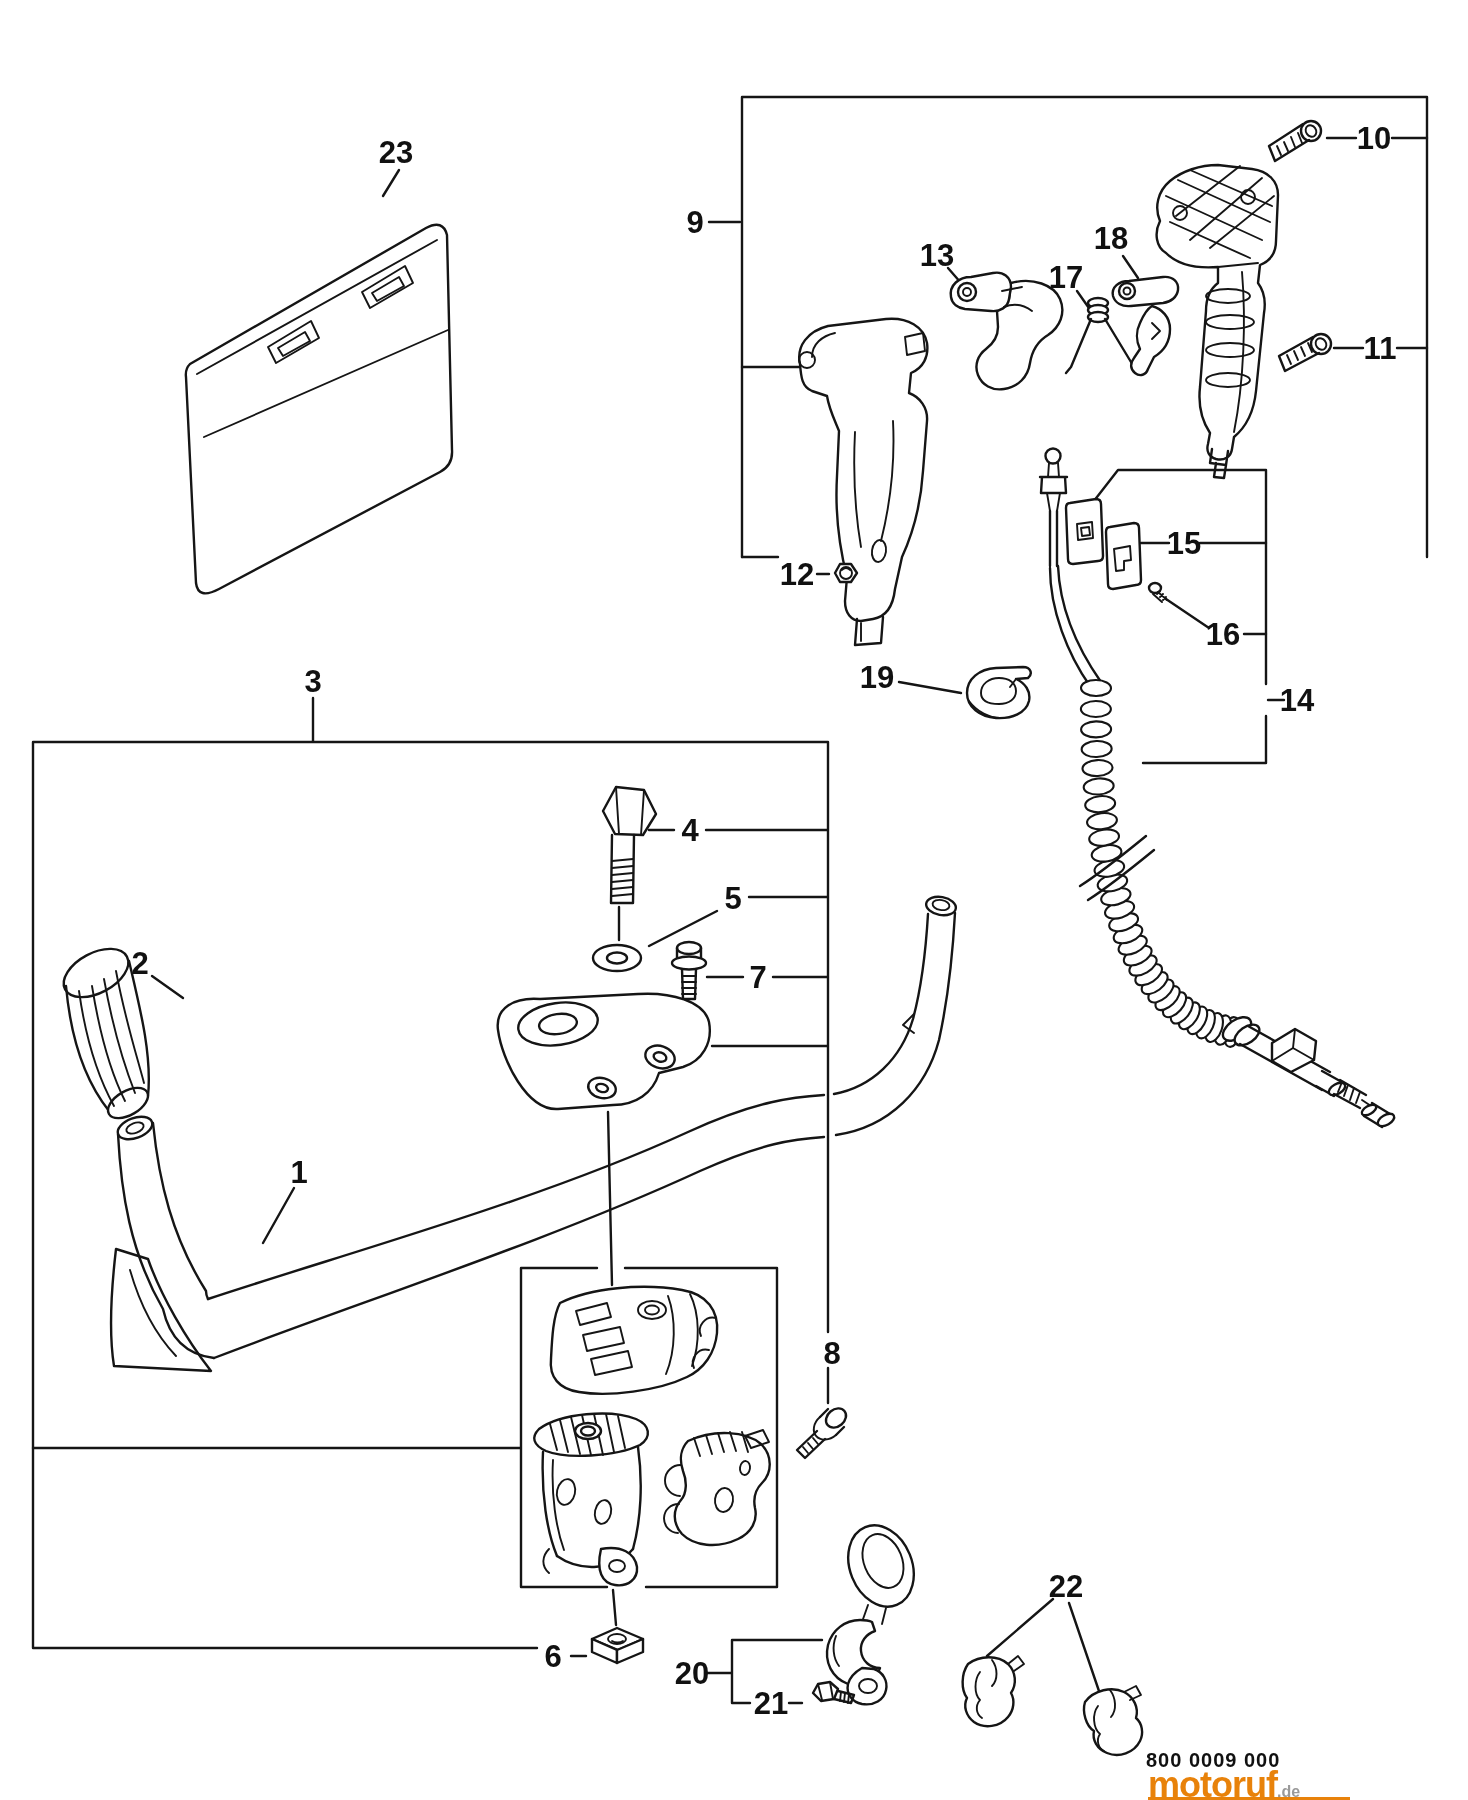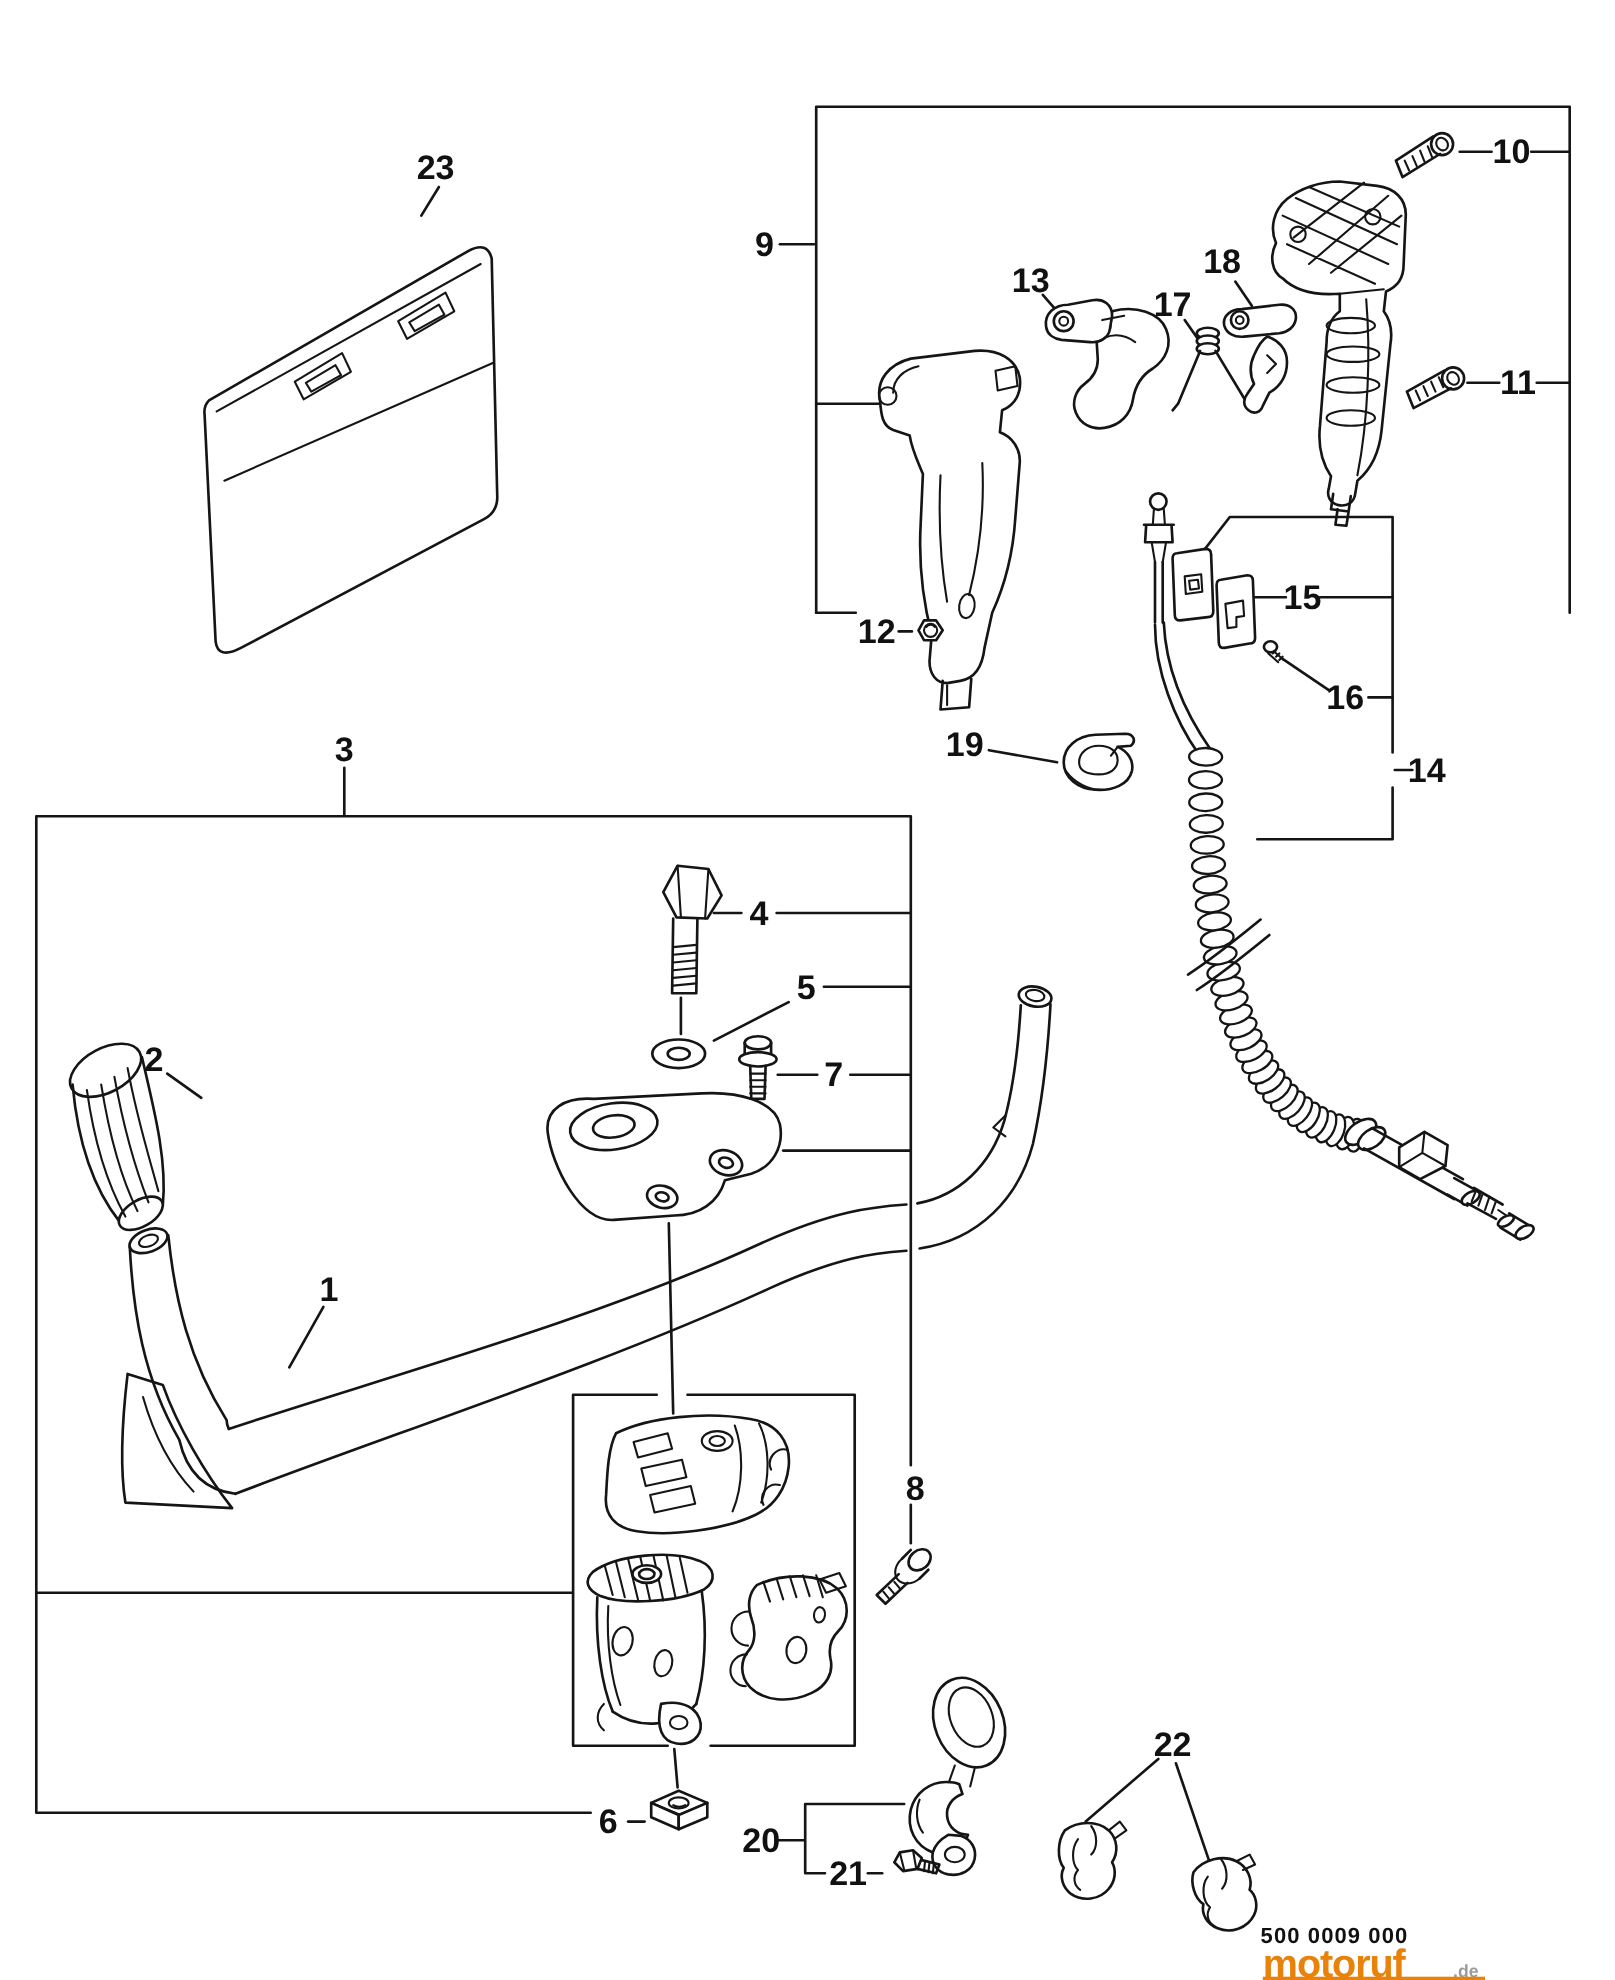--- a/index.html
+++ b/index.html
@@ -11,21 +11,21 @@
   .fw{fill:#ffffff;}
   .thin{stroke-width:1.9;}
   .ld{stroke-width:2.2;}
   .nostroke{stroke:none;}
   #coil-turns ellipse{fill:#fff;stroke:#151515;stroke-width:2.1;}
   .lbl{font:bold 31px "Liberation Sans",sans-serif;fill:#111;stroke:none;}
   #part-code{position:absolute;font:bold 20px "Liberation Sans",sans-serif;color:#111;
              letter-spacing:1px;white-space:nowrap;}
   #logo-wrap{position:absolute;white-space:nowrap;line-height:1;}
   #logo-main{font:bold 36px "Liberation Sans",sans-serif;letter-spacing:-1px;}
-  #logo-suffix{font:bold 16px "Liberation Sans",sans-serif;margin-left:44px;}
+  #logo-suffix{font:bold 16px "Liberation Sans",sans-serif;}
   #logo-underline{position:absolute;height:3px;}
 </style>
 </head>
 <body>
 
 <div id="stage">
 <svg width="1468" height="1800" viewBox="0 0 1468 1800">
 
   <g>
     <path d="M742,557 V97 H1427 V557"></path>
@@ -353,18 +353,18 @@
         <text x="1066" y="277" class="lbl" text-anchor="middle" dominant-baseline="central">17</text>
         <text x="1111" y="238" class="lbl" text-anchor="middle" dominant-baseline="central">18</text>
         <text x="877" y="677" class="lbl" text-anchor="middle" dominant-baseline="central">19</text>
         <text x="692" y="1673" class="lbl" text-anchor="middle" dominant-baseline="central">20</text>
         <text x="771" y="1703" class="lbl" text-anchor="middle" dominant-baseline="central">21</text>
         <text x="1066" y="1586" class="lbl" text-anchor="middle" dominant-baseline="central">22</text>
         <text x="396" y="152" class="lbl" text-anchor="middle" dominant-baseline="central">23</text>
       </g>
 </svg>
 
-<div id="part-code" style="left: 1146px; top: 1749px; color: rgb(17, 17, 17);">500 0009 000</div>
+<div id="part-code" style="left: 1146px; top: 1749px; color: rgb(17, 17, 17);">800 0009 000</div>
 <div id="logo-wrap" style="left:1148px;top:1764px;">
   <span id="logo-main" style="color: rgb(232, 130, 10);">motoruf</span><span id="logo-suffix" style="color: rgb(154, 154, 154);">.de</span>
   <div id="logo-underline" style="left: 0px; top: 33px; width: 202px; background: rgb(232, 130, 10);"></div>
 </div>
 </div>
 
 </body></html>

